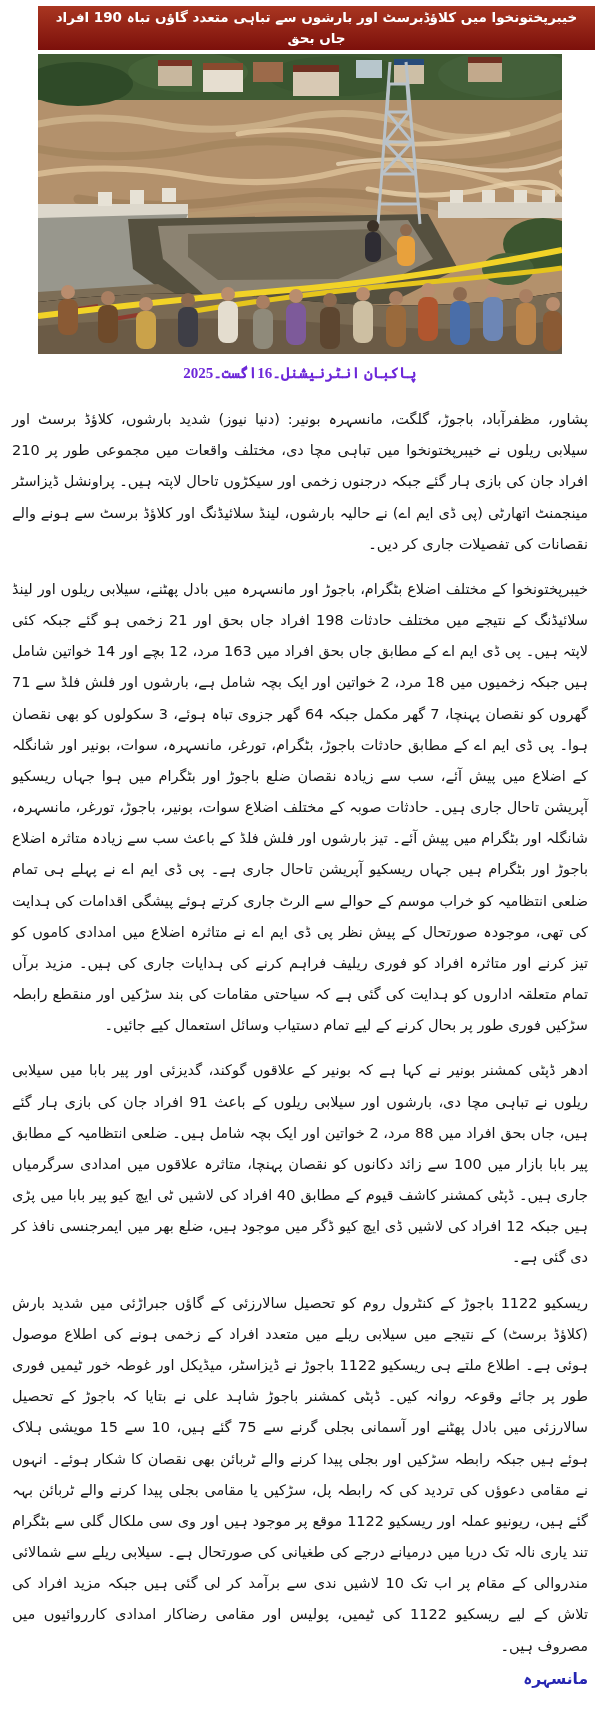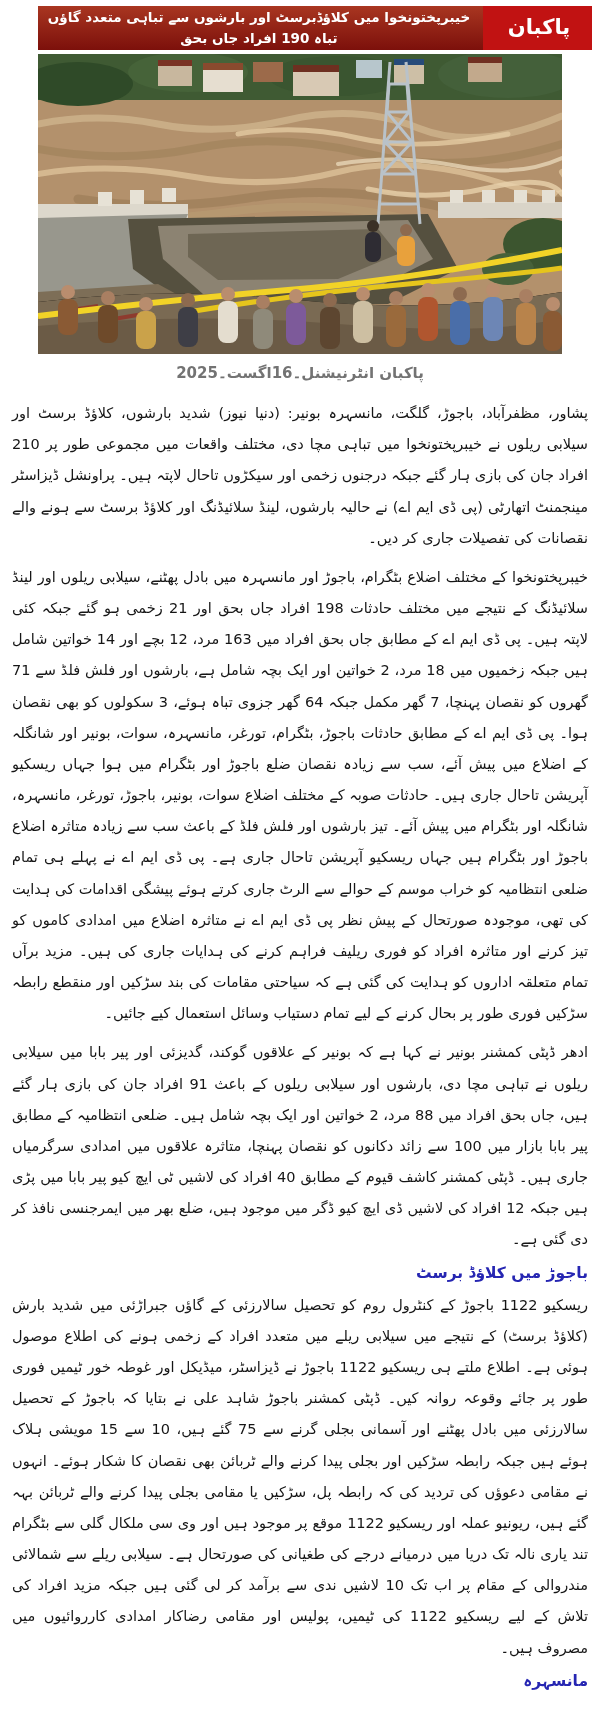--- a/index.html
+++ b/index.html
@@ -39,50 +39,48 @@
     text-align:center;
     padding:2px 8px;
   }
   
   .photo-wrap{width:524px;height:300px;margin:4px auto 0;overflow:hidden;}
   .photo-wrap svg{display:block;}
   
   .byline{
     margin:10px 0 4px;
     text-align:center;
-    color:#737373;
+    color:#6d28d9;
     font-weight:bold;
     font-size:15px;
+    font-family:Liberation Serif, serif;
   }
   
   .article{
     padding:4px 12px 30px;
   }
   .body-text{
-    margin:8px 0 8px;
+    margin:14px 0 8px;
     font-size:14.5px;
     line-height:2.15;
     text-align:justify;
     color:#151515;
   }
   .section-heading{
     color:#2626b2;
     font-weight:bold;
     font-size:15.5px;
     margin:6px 0 2px;
     text-align:right;
   }
 </style>
 </head>
 <body>
 
 <div class="topbar">
-  <div class="brand-box">
-    <span>پاکبان</span>
-  </div>
   <div class="headline">خیبرپختونخوا میں کلاؤڈبرسٹ اور بارشوں سے تباہی متعدد گاؤں تباہ 190 افراد جاں بحق</div>
 </div>
 
 <div class="photo-wrap">
   <svg width="524" height="300" viewBox="0 0 524 300" xmlns="http://www.w3.org/2000/svg">
 
     <rect x="0" y="0" width="524" height="300" fill="#b3916c"></rect>
 
     <rect x="0" y="0" width="524" height="46" fill="#3f5a33"></rect>
     <ellipse cx="40" cy="30" rx="55" ry="22" fill="#2f4a28"></ellipse>
@@ -243,16 +241,15 @@
     </g>
   </svg>
 </div>
 
 <div class="byline">پاکبان انٹرنیشنل۔16اگست۔2025</div>
 
 <div class="article" id="article-root">
     <p class="body-text">پشاور، مظفرآباد، باجوڑ، گلگت، مانسہرہ بونیر: (دنیا نیوز) شدید بارشوں، کلاؤڈ برسٹ اور سیلابی ریلوں نے خیبرپختونخوا میں تباہی مچا دی، مختلف واقعات میں مجموعی طور پر 210 افراد جان کی بازی ہار گئے جبکہ درجنوں زخمی اور سیکڑوں تاحال لاپتہ ہیں۔ پراونشل ڈیزاسٹر مینجمنٹ اتھارٹی (پی ڈی ایم اے) نے حالیہ بارشوں، لینڈ سلائیڈنگ اور کلاؤڈ برسٹ سے ہونے والے نقصانات کی تفصیلات جاری کر دیں۔</p>
     <p class="body-text">خیبرپختونخوا کے مختلف اضلاع بٹگرام، باجوڑ اور مانسہرہ میں بادل پھٹنے، سیلابی ریلوں اور لینڈ سلائیڈنگ کے نتیجے میں مختلف حادثات 198 افراد جاں بحق اور 21 زخمی ہو گئے جبکہ کئی لاپتہ ہیں۔ پی ڈی ایم اے کے مطابق جاں بحق افراد میں 163 مرد، 12 بچے اور 14 خواتین شامل ہیں جبکہ زخمیوں میں 18 مرد، 2 خواتین اور ایک بچہ شامل ہے، بارشوں اور فلش فلڈ سے 71 گھروں کو نقصان پہنچا، 7 گھر مکمل جبکہ 64 گھر جزوی تباہ ہوئے، 3 سکولوں کو بھی نقصان ہوا۔ پی ڈی ایم اے کے مطابق حادثات باجوڑ، بٹگرام، تورغر، مانسہرہ، سوات، بونیر اور شانگلہ کے اضلاع میں پیش آئے، سب سے زیادہ نقصان ضلع باجوڑ اور بٹگرام میں ہوا جہاں ریسکیو آپریشن تاحال جاری ہیں۔ حادثات صوبہ کے مختلف اضلاع سوات، بونیر، باجوڑ، تورغر، مانسہرہ، شانگلہ اور بٹگرام میں پیش آئے۔ تیز بارشوں اور فلش فلڈ کے باعث سب سے زیادہ متاثرہ اضلاع باجوڑ اور بٹگرام ہیں جہاں ریسکیو آپریشن تاحال جاری ہے۔ پی ڈی ایم اے نے پہلے ہی تمام ضلعی انتظامیہ کو خراب موسم کے حوالے سے الرٹ جاری کرتے ہوئے پیشگی اقدامات کی ہدایت کی تھی، موجودہ صورتحال کے پیش نظر پی ڈی ایم اے نے متاثرہ اضلاع میں امدادی کاموں کو تیز کرنے اور متاثرہ افراد کو فوری ریلیف فراہم کرنے کی ہدایات جاری کی ہیں۔ مزید برآں تمام متعلقہ اداروں کو ہدایت کی گئی ہے کہ سیاحتی مقامات کی بند سڑکیں اور منقطع رابطہ سڑکیں فوری طور پر بحال کرنے کے لیے تمام دستیاب وسائل استعمال کیے جائیں۔</p>
     <p class="body-text">ادھر ڈپٹی کمشنر بونیر نے کہا ہے کہ بونیر کے علاقوں گوکند، گدیزئی اور پیر بابا میں سیلابی ریلوں نے تباہی مچا دی، بارشوں اور سیلابی ریلوں کے باعث 91 افراد جان کی بازی ہار گئے ہیں، جاں بحق افراد میں 88 مرد، 2 خواتین اور ایک بچہ شامل ہیں۔ ضلعی انتظامیہ کے مطابق پیر بابا بازار میں 100 سے زائد دکانوں کو نقصان پہنچا، متاثرہ علاقوں میں امدادی سرگرمیاں جاری ہیں۔ ڈپٹی کمشنر کاشف قیوم کے مطابق 40 افراد کی لاشیں ٹی ایچ کیو پیر بابا میں پڑی ہیں جبکہ 12 افراد کی لاشیں ڈی ایچ کیو ڈگر میں موجود ہیں، ضلع بھر میں ایمرجنسی نافذ کر دی گئی ہے۔</p>
-    <div class="section-heading">باجوڑ میں کلاؤڈ برسٹ</div>
     <p class="body-text">ریسکیو 1122 باجوڑ کے کنٹرول روم کو تحصیل سالارزئی کے گاؤں جبراڑئی میں شدید بارش (کلاؤڈ برسٹ) کے نتیجے میں سیلابی ریلے میں متعدد افراد کے زخمی ہونے کی اطلاع موصول ہوئی ہے۔ اطلاع ملتے ہی ریسکیو 1122 باجوڑ نے ڈیزاسٹر، میڈیکل اور غوطہ خور ٹیمیں فوری طور پر جائے وقوعہ روانہ کیں۔ ڈپٹی کمشنر باجوڑ شاہد علی نے بتایا کہ باجوڑ کے تحصیل سالارزئی میں بادل پھٹنے اور آسمانی بجلی گرنے سے 75 گئے ہیں، 10 سے 15 مویشی ہلاک ہوئے ہیں جبکہ رابطہ سڑکیں اور بجلی پیدا کرنے والے ٹربائن بھی نقصان کا شکار ہوئے۔ انہوں نے مقامی دعوؤں کی تردید کی کہ رابطہ پل، سڑکیں یا مقامی بجلی پیدا کرنے والے ٹربائن بہہ گئے ہیں، ریونیو عملہ اور ریسکیو 1122 موقع پر موجود ہیں اور وی سی ملکال گلی سے بٹگرام تند یاری نالہ تک دریا میں درمیانے درجے کی طغیانی کی صورتحال ہے۔ سیلابی ریلے سے شمالائی مندروالی کے مقام پر اب تک 10 لاشیں ندی سے برآمد کر لی گئی ہیں جبکہ مزید افراد کی تلاش کے لیے ریسکیو 1122 کی ٹیمیں، پولیس اور مقامی رضاکار امدادی کارروائیوں میں مصروف ہیں۔</p>
     <div class="section-heading">مانسہرہ</div>
   </div>
 
 </body></html>

